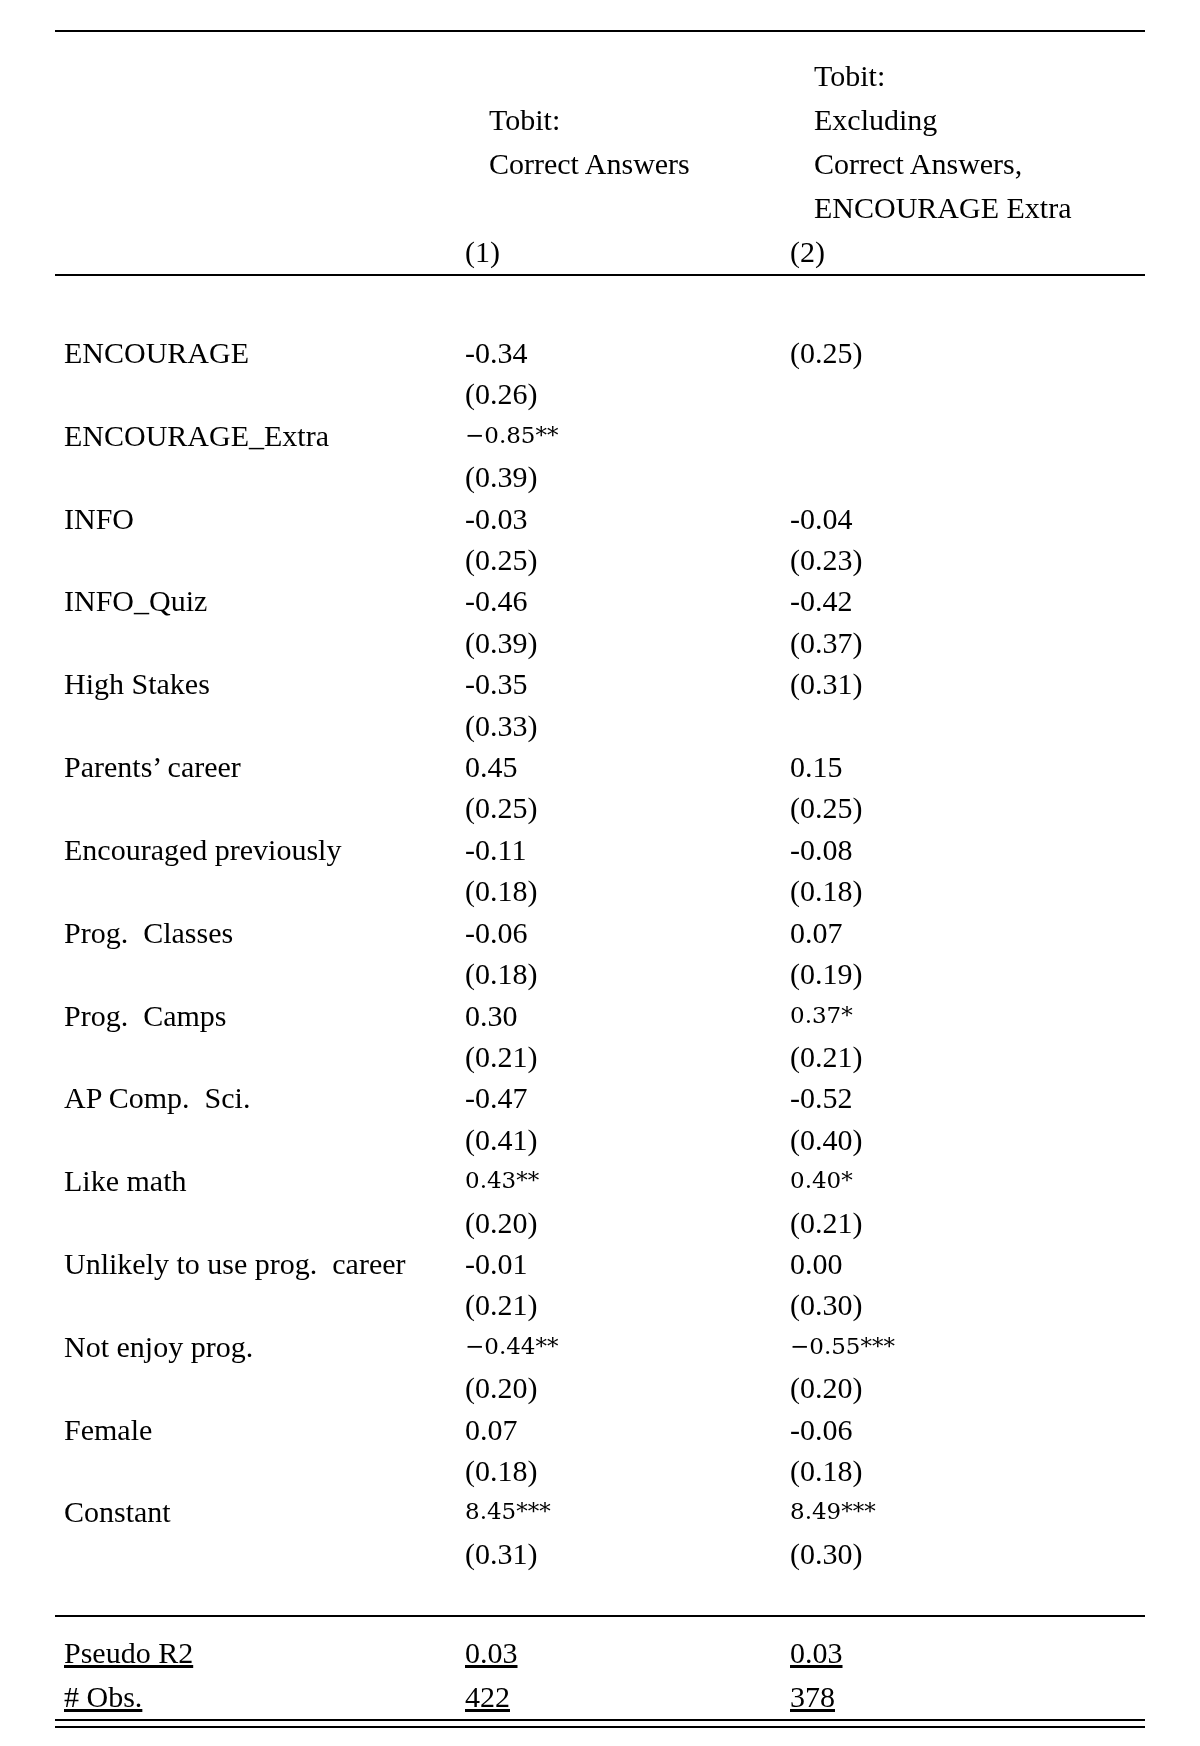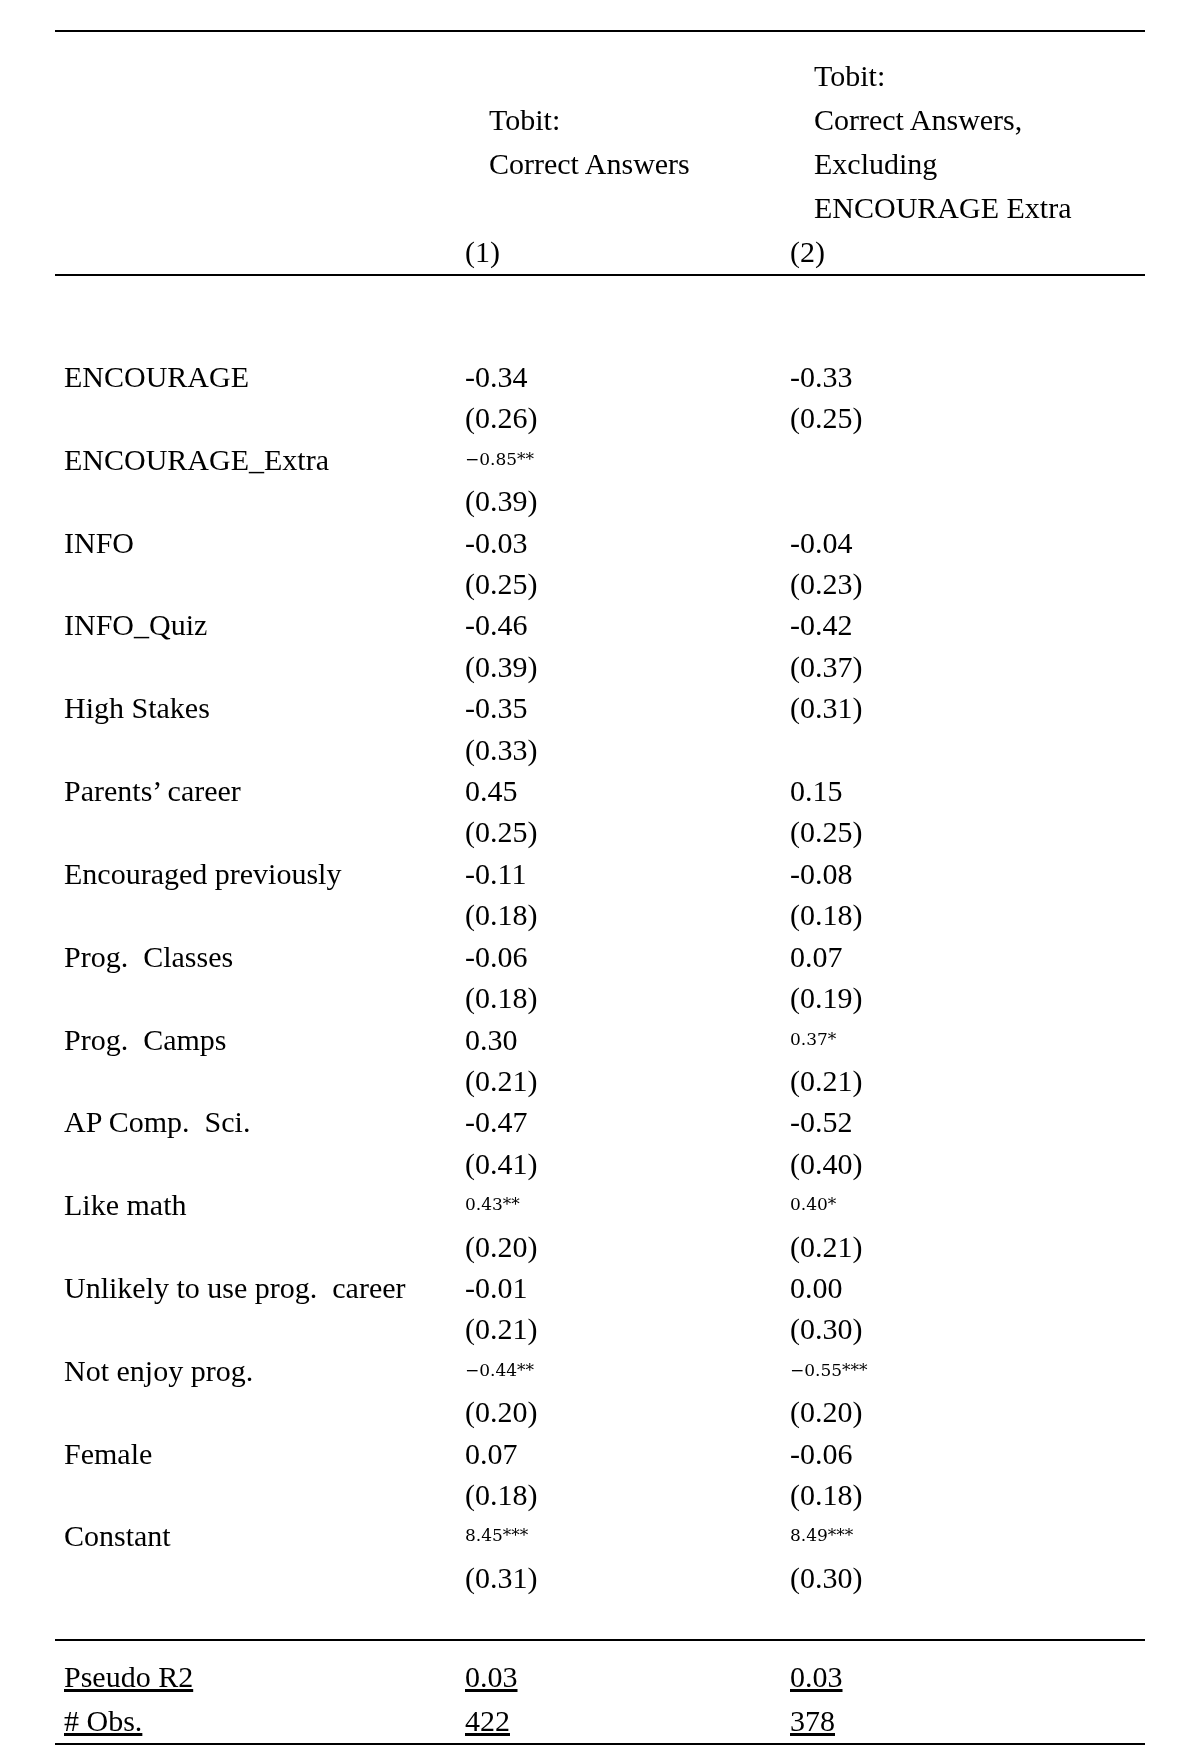--- a/index.html
+++ b/index.html
@@ -41,83 +41,82 @@
   }
   .hdr {
     padding-left: 24px;
     line-height: 44px;
   }
   .numbers-grid {
     line-height: 44px;
   }
   
   .body {
-    padding-top: 80px;
+    padding-top: 56px;
     padding-bottom: 41px;
   }
   .row .cell, .row .val {
     line-height: 41.4px;
   }
   .label {
     padding-left: 9px;
   }
   
   .stats {
     padding-top: 14px;
     padding-bottom: 0px;
     text-decoration: underline;
   }
   .stats .cell {
     line-height: 44px;
   }
   
   .cm {
     font-family: "DejaVu Serif", serif;
-    font-size: 17px;
+    font-size: 23px;
   }
 </style>
 </head>
 <body>
 
 <div class="page">
   <div class="tablewrap">
 
     <div class="rule"></div>
 
     <div class="grid header-grid">
       <div class="cell"></div>
       <div class="cell hdr">
         <div>Tobit:</div>
         <div>Correct Answers</div>
       </div>
       <div class="cell hdr">
         <div>Tobit:</div>
+        <div>Excluding</div>
         <div>Correct Answers,</div>
-        <div>Excluding</div>
         <div>ENCOURAGE Extra</div>
       </div>
     </div>
 
     <div class="grid numbers-grid">
       <div class="cell"></div>
       <div class="cell num">(1)</div>
       <div class="cell num">(2)</div>
     </div>
 
     <div class="rule"></div>
 
     <div class="body">
   <div class="grid row">
     <div class="cell label">ENCOURAGE</div>
     <div class="cell">
       <div class="val">-0.34</div>
       <div class="val">(0.26)</div>
     </div>
     <div class="cell">
-      <div class="val">-0.33</div>
       <div class="val">(0.25)</div>
     </div>
   </div>
 
   <div class="grid row">
     <div class="cell label">ENCOURAGE_Extra</div>
     <div class="cell">
       <div class="val cm">−0.85**</div>
       <div class="val">(0.39)</div>
     </div>

